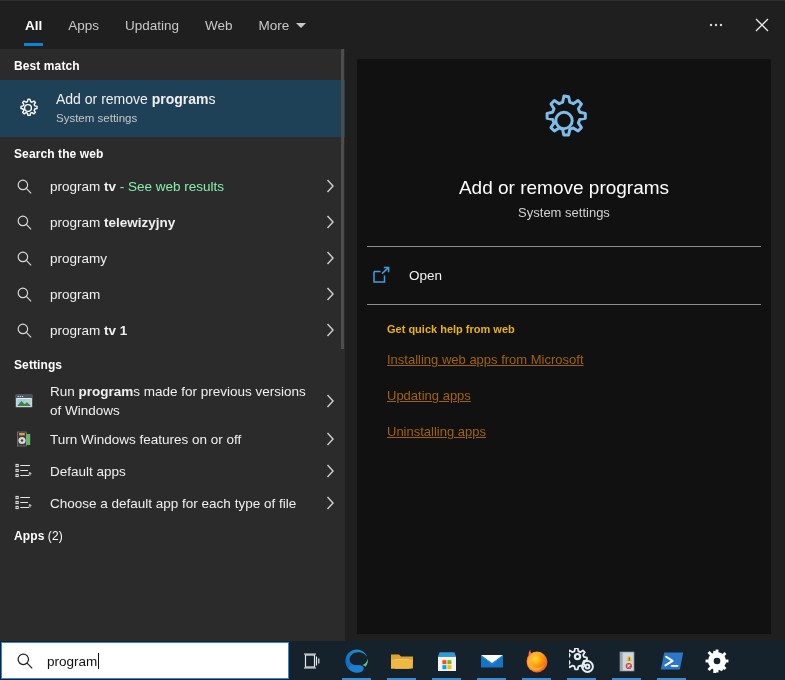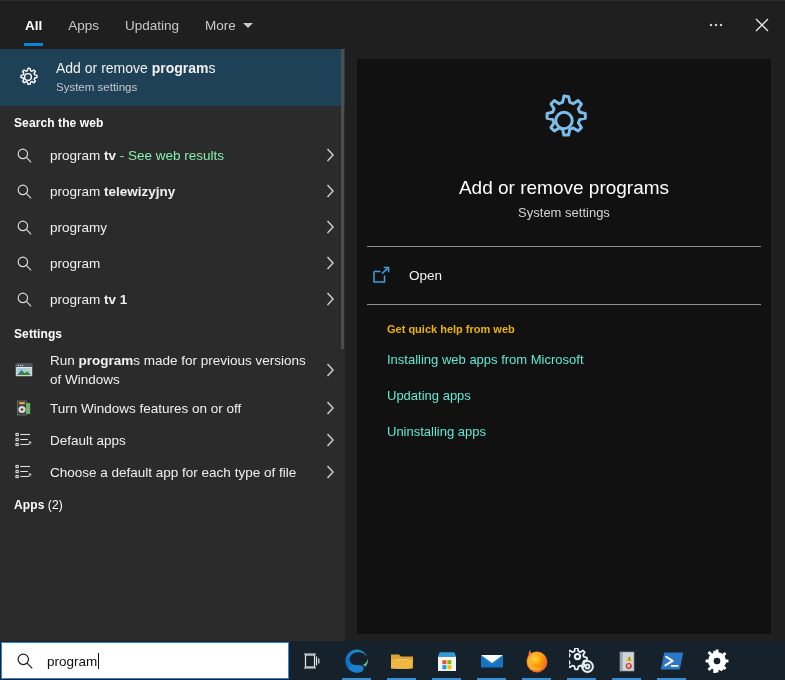--- a/index.html
+++ b/index.html
@@ -218,24 +218,25 @@
 
   #quickhelp { padding: 18px 0 0 30px; }
   #quickhelp .qh-title {
     font-size: 11px;
     font-weight: bold;
     color: #eab308;
     margin-bottom: 16px;
   }
   #quickhelp .qh-link {
     font-size: 13px;
-    color: #5eead4;
+    color: #a16207;
     line-height: 17px;
     margin-bottom: 19px;
     cursor: default;
+    text-decoration: underline;
   }
 
   
   #taskbar {
     position: absolute;
     left: 0; bottom: 0;
     width: 785px;
     height: 39px;
     background: #15212b;
     display: flex;
@@ -300,20 +301,23 @@
         <div class="tab active">
           <span>All</span>
         </div>
         <div class="tab">
           <span>Apps</span>
         </div>
         <div class="tab">
           <span>Updating</span>
         </div>
         <div class="tab">
+          <span>Web</span>
+        </div>
+        <div class="tab">
           <span>More</span>
           <span class="caret"></span>
         </div>
       </div>
       <div id="winctl">
         <div class="wbtn">
           <svg width="20" height="20" viewBox="0 0 20 20">
             <circle cx="5" cy="10" r="1.2" fill="#d8d8d8"></circle>
             <circle cx="10" cy="10" r="1.2" fill="#d8d8d8"></circle>
             <circle cx="15" cy="10" r="1.2" fill="#d8d8d8"></circle>
@@ -322,20 +326,21 @@
         <div class="wbtn">
           <svg width="16" height="16" viewBox="0 0 16 16">
             <path d="M2 2 L14 14 M14 2 L2 14" stroke="#e9e9e9" stroke-width="1.3" fill="none"></path>
           </svg>
         </div>
       </div>
     </div>
 
     <div id="left">
 
+      <div class="group-head">Best match</div>
 
       <div class="row" id="bestmatch">
         <div class="ico">
           <svg width="30" height="30" viewBox="0 0 32 32">
             <path d="M16 6.5 l2.2 .35 .55 2.4 1.5 .62 2.05 -1.33 1.6 1.6 -1.33 2.05 .62 1.5 2.4 .55 0 2.26 -2.4 .55 -.62 1.5 1.33 2.05 -1.6 1.6 -2.05 -1.33 -1.5 .62 -.55 2.4 -2.26 0 -.55 -2.4 -1.5 -.62 -2.05 1.33 -1.6 -1.6 1.33 -2.05 -.62 -1.5 -2.4 -.55 0 -2.26 2.4 -.55 .62 -1.5 -1.33 -2.05 1.6 -1.6 2.05 1.33 1.5 -.62 .55 -2.4 z" fill="none" stroke="#ffffff" stroke-width="1.5" stroke-linejoin="round"></path>
             <circle cx="16" cy="16" r="3.6" fill="none" stroke="#ffffff" stroke-width="1.5"></circle>
           </svg>
         </div>
         <div class="txt">
           <div><span>Add or remove </span><b>program</b><span>s</span></div>

